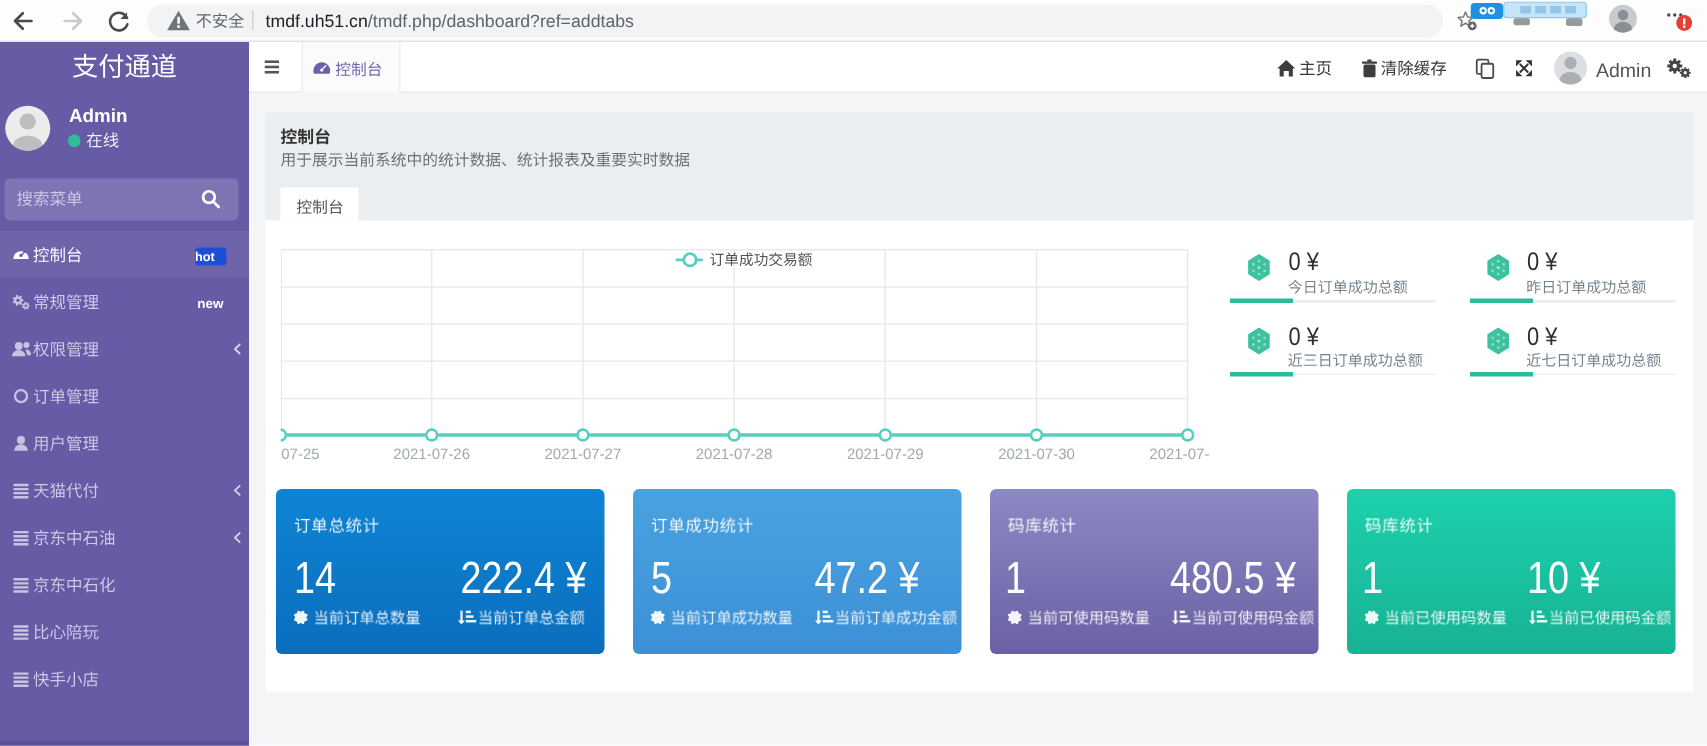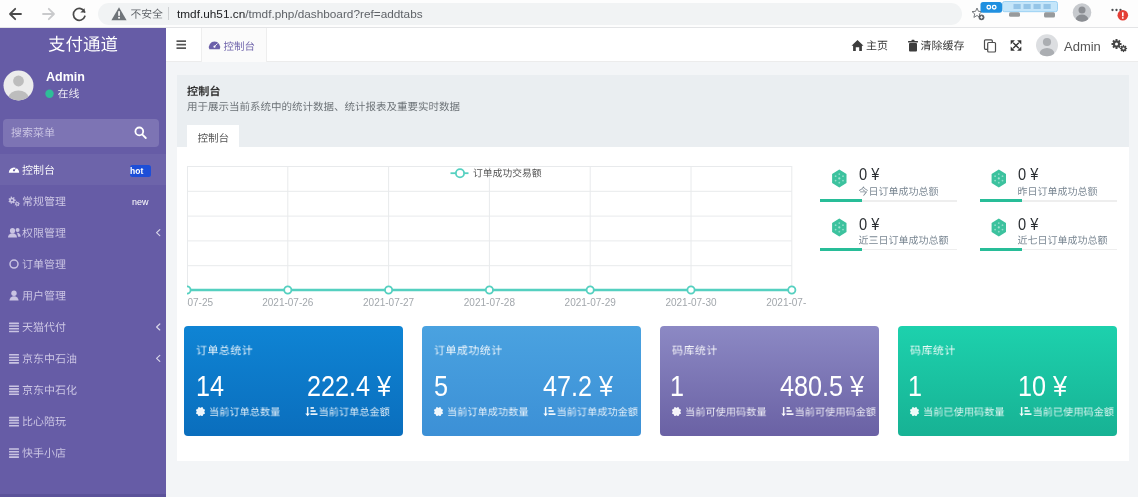--- a/index.html
+++ b/index.html
@@ -13,21 +13,21 @@
 <div class="abs" style="left:0;top:0;width:1138px;height:28px;background:#fdfdfd;border-bottom:1px solid #e3e4e6;z-index:5"></div>
 <div class="abs" style="left:98px;top:3px;width:864px;height:22px;background:#f1f3f4;border-radius:11px;z-index:6"></div>
 <div class="abs" style="left:177px;top:0;height:28px;line-height:29px;font-size:11.8px;color:#202124;z-index:7">tmdf.uh51.cn<span style="color:#5f6368">/tmdf.php/dashboard?ref=addtabs</span></div>
 
 <div class="abs" style="left:0;top:28px;width:166px;height:469px;background:#665ca6;z-index:5"></div>
 <div class="abs" style="left:0;top:493.5px;width:166px;height:3.5px;background:#5b529a;z-index:6"></div>
 <div class="abs" style="left:3px;top:119px;width:155.5px;height:27.5px;background:#7d74b4;border-radius:4px;z-index:6"></div>
 <div class="abs" style="left:0;top:154px;width:166px;height:31.4px;background:rgba(255,255,255,0.05);z-index:6"></div>
 <div class="abs" style="left:46px;top:70px;font-size:12.5px;font-weight:bold;color:#fff;z-index:7">Admin</div>
 <div class="abs" style="left:130px;top:164.5px;width:20.5px;height:12px;background:#1d4ed8;border-radius:2.5px;z-index:7;text-align:left;line-height:12px;font-size:8.5px;font-weight:bold;color:#fff">hot</div>
-<div class="abs" style="left:130px;top:196px;width:20.5px;height:12px;z-index:7;text-align:center;line-height:12px;font-size:9px;font-weight:normal;color:#fff">new</div>
+<div class="abs" style="left:130px;top:196px;width:20.5px;height:12px;z-index:7;text-align:center;line-height:12px;font-size:9px;font-weight:bold;color:#fff">new</div>
 
 <div class="abs" style="left:166px;top:28px;width:972px;height:34px;background:#ffffff;border-bottom:1px solid #ececec;z-index:5"></div>
 <div class="abs" style="left:200.5px;top:28px;width:66px;height:34px;background:#fbfbfb;border-left:1px solid #eeeeee;border-right:1px solid #eeeeee;z-index:6"></div>
 <div class="abs" style="left:1064px;top:38.5px;font-size:13px;color:#555;z-index:7">Admin</div>
 
 <div class="abs" style="left:166px;top:62px;width:972px;height:435px;background:#f3f5f7;z-index:4"></div>
 <div class="abs" style="left:176.5px;top:74.5px;width:952px;height:72.5px;background:#eaeef1;z-index:5"></div>
 <div class="abs" style="left:187.3px;top:125px;width:52px;height:22px;background:#ffffff;z-index:6"></div>
 <div class="abs" style="left:176.5px;top:147px;width:952px;height:314px;background:#ffffff;z-index:5"></div>
 

